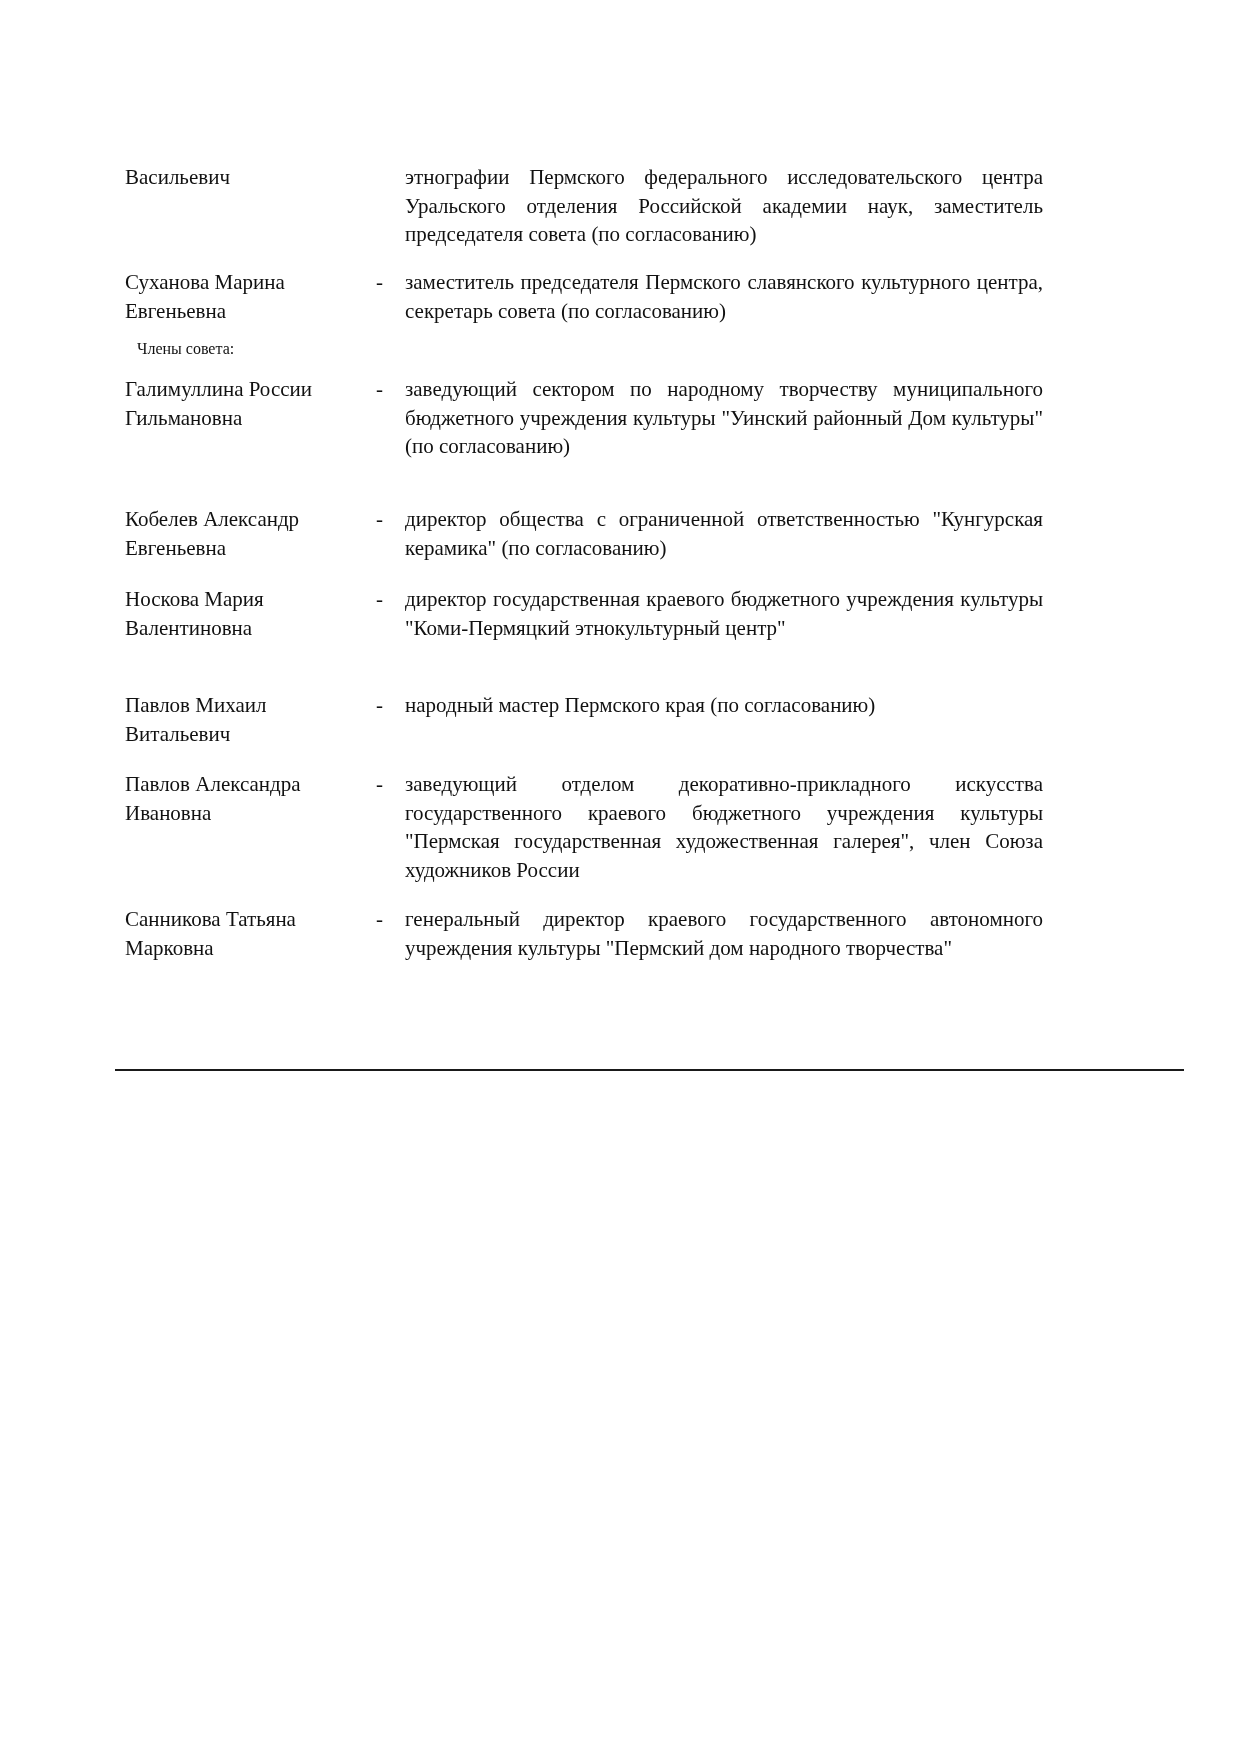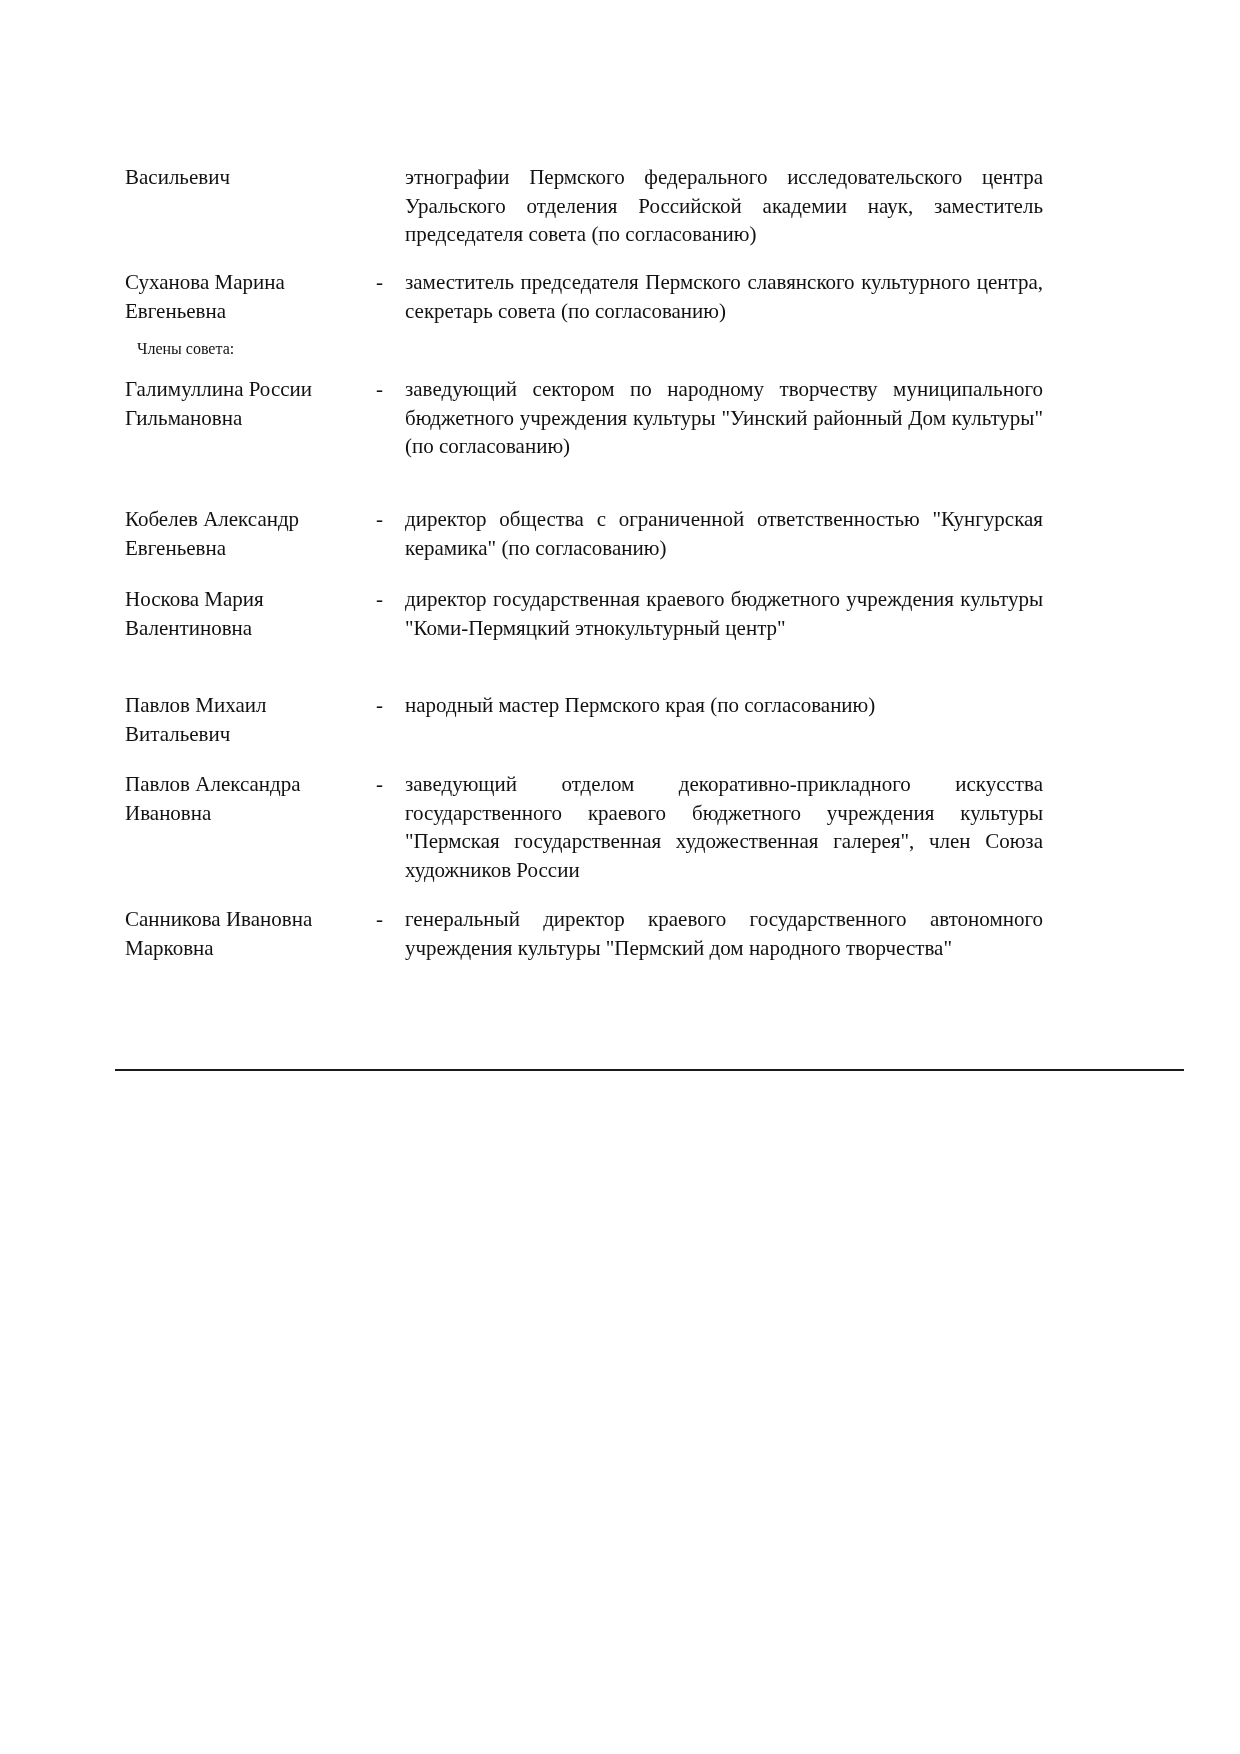--- a/index.html
+++ b/index.html
@@ -111,20 +111,20 @@
     <div class="desc">народный мастер Пермского края (по согласованию)</div>
   </div>
 
   <div class="row" style="top:770px;">
     <div class="name">Павлов Александра Ивановна</div>
     <div class="dash">-</div>
     <div class="desc">заведующий отделом декоративно-прикладного искусства государственного краевого бюджетного учреждения культуры "Пермская государственная художественная галерея", член Союза художников России</div>
   </div>
 
   <div class="row" style="top:905px;">
-    <div class="name">Санникова Ивановна Марковна</div>
+    <div class="name">Санникова Татьяна Марковна</div>
     <div class="dash">-</div>
     <div class="desc">генеральный директор краевого государственного автономного учреждения культуры "Пермский дом народного творчества"</div>
   </div>
 
   <div class="rule"></div>
 
 </div>
 
 </body></html>

